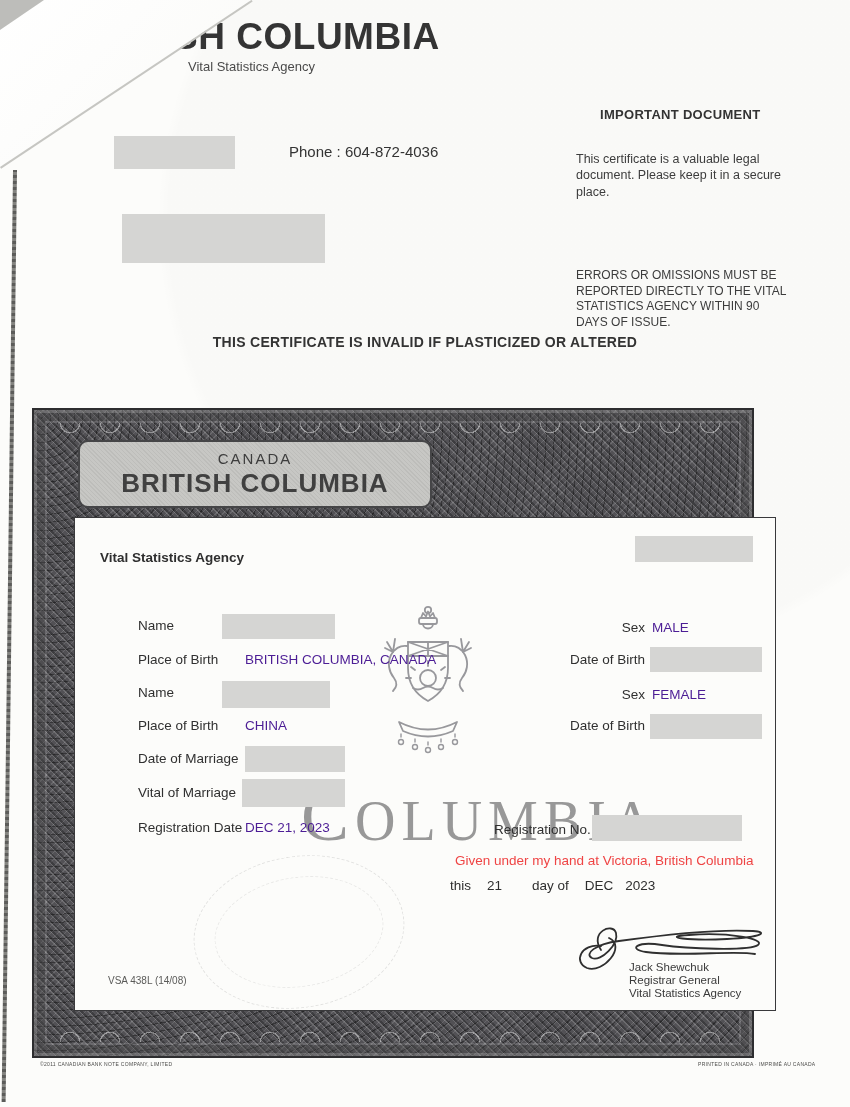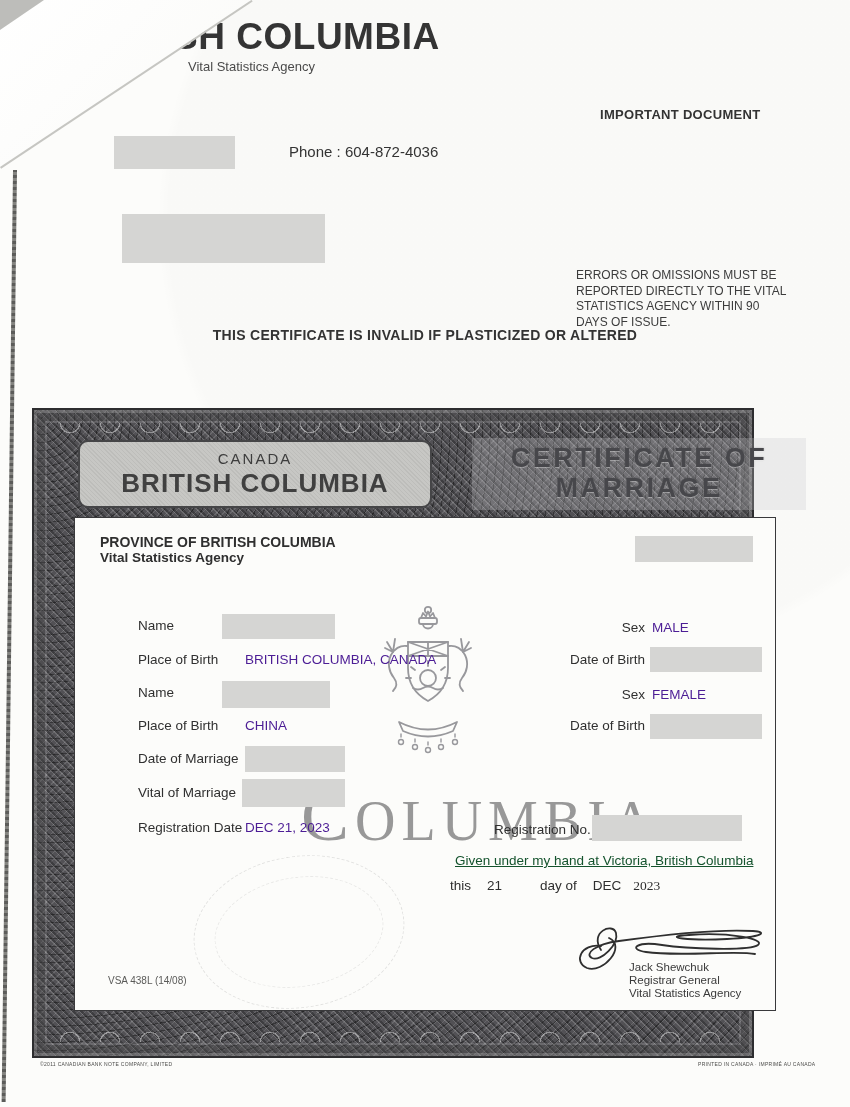--- a/index.html
+++ b/index.html
@@ -60,21 +60,21 @@
   .important-note { left:576px; top:151px; width:212px; font-size:12.5px; line-height:1.3; color:#3c3c3c; }
   .errors-note   { left:576px; top:268px; width:214px; font-size:12px; line-height:1.3; color:#3c3c3c; }
 
   .phone-line { left:289px; top:143px; font-size:15px; color:#333; }
 
   .redact { position:absolute; background:#d5d5d3; }
   .redact-a { left:114px; top:136px; width:121px; height:33px; }
   .redact-b { left:122px; top:214px; width:203px; height:49px; }
 
   .invalid-warning {
-    left:0; right:0; top:327px; text-align:center;
+    left:0; right:0; top:334px; text-align:center;
     font-size:14px; font-weight:bold; letter-spacing:0.3px; color:#333;
   }
 
   
   .cert {
     left:32px; top:408px; width:722px; height:650px;
     background-color:#525155;
     background-image:
       repeating-linear-gradient(45deg, rgba(255,255,255,.15) 0 1px, rgba(0,0,0,.25) 1px 3px, transparent 3px 6px),
       repeating-linear-gradient(-45deg, rgba(255,255,255,.13) 0 1px, transparent 1px 5px),
@@ -151,27 +151,27 @@
   .f-dob2-r  { left:575px; top:196px; width:112px; height:25px; }
   .f-dom-l   { left:63px;  top:233px; }
   .f-dom-r   { left:170px; top:228px; width:100px; height:26px; }
   .f-pom-l   { left:63px;  top:267px; }
   .f-pom-r   { left:167px; top:261px; width:103px; height:28px; }
   .f-regd-l  { left:63px;  top:302px; }
   .f-regd-v  { left:170px; top:302px; }
   .f-regn-l  { left:419px; top:304px; }
   .f-regn-r  { left:517px; top:297px; width:150px; height:26px; }
 
-  .given1 { left:380px; top:335px; font-size:13.5px; color:#14532d;text-decoration:underline; }
+  .given1 { left:380px; top:335px; font-size:13.5px; color:#ef4444; }
   .given2 { left:375px; top:360px; font-size:13.5px; color:#2e2e2e; display:flex; }
   .given2 span { display:inline-block; }
   .g-day   { margin-left:16px; }
-  .g-mid   { margin-left:38px; }
+  .g-mid   { margin-left:30px; }
   .g-month { margin-left:16px; }
-  .g-year  { margin-left:12px;font-family:Liberation Serif, serif; }
+  .g-year  { margin-left:12px; }
 
   
   .wm {
     font-family:"Liberation Serif", serif; color:#8e8e8e; z-index:1;
     letter-spacing:6px; line-height:1; opacity:.9; white-space:nowrap;
   }
   .wm::first-letter { font-size:72px; }
   .wm1 { left:252px; top:216px; font-size:56px; }
   .wm2 { left:226px; top:262px; font-size:56px; }
 
@@ -206,35 +206,32 @@
   <div class="abs fold-grey"></div>
   <div class="abs fold-white"></div>
   <div class="abs fold-corner"></div>
   <div class="abs fold-edge"></div>
 
   <div class="abs scan-edge"></div>
 
   <div class="abs redact redact-a"></div>
   <div class="abs phone-line">Phone : 604-872-4036</div>
   <div class="abs important-heading">IMPORTANT DOCUMENT</div>
+  <div class="abs important-note">This certificate is a valuable legal document. Please keep it in a secure place.</div>
   <div class="abs redact redact-b"></div>
   <div class="abs errors-note">ERRORS OR OMISSIONS MUST BE REPORTED DIRECTLY TO THE VITAL STATISTICS AGENCY WITHIN 90 DAYS OF ISSUE.</div>
   <div class="abs invalid-warning">THIS CERTIFICATE IS INVALID IF PLASTICIZED OR ALTERED</div>
 
   <div class="abs cert">
     <div class="frame-deco-top"></div>
     <div class="frame-deco-bottom"></div>
 
     <div class="banner-left">
       <div class="banner-country">CANADA</div>
       <div class="banner-province">BRITISH COLUMBIA</div>
-    </div>
-    <div class="banner-right">
-      <div class="t">CERTIFICATE OF</div>
-      <div class="t">MARRIAGE</div>
     </div>
 
     <div class="cert-inner">
 
       <div class="wm wm2">COLUMBIA</div>
 
       <svg class="arms" width="130" height="155" viewBox="0 0 130 155" fill="none" stroke="#98989c" stroke-width="1.8" stroke-linecap="round" stroke-linejoin="round">
         <circle cx="65" cy="6" r="3.2"></circle>
         <path d="M58 14 l2 -5 3 3.5 2 -5 2 5 3 -3.5 2 5 z"></path>
         <rect x="56" y="14" width="18" height="6" rx="2"></rect>
@@ -253,21 +250,20 @@
             <circle cx="52" cy="143" r="2.5"></circle>
             <circle cx="65" cy="146" r="2.5"></circle>
             <circle cx="78" cy="143" r="2.5"></circle>
             <circle cx="92" cy="138" r="2.5"></circle>
           <path d="M38 133 v-3 M52 138 v-3 M65 141 v-3 M78 138 v-3 M92 133 v-3"></path>
         </g>
       </svg>
 
       <div class="seal"></div>
 
-      <div class="issuer1 z2">PROVINCE OF BRITISH COLUMBIA</div>
       <div class="issuer2 z2">Vital Statistics Agency</div>
       <div class="redact redact-head z2"></div>
 
       <div class="lbl f-name1-l z2">Name</div>
       <div class="redact f-name1-r z2"></div>
       <div class="lbl rlbl f-sex1-l z2">Sex</div>
       <div class="val f-sex1-v z2">MALE</div>
 
       <div class="lbl f-pob1-l z2">Place of Birth</div>
       <div class="val f-pob1-v z2">BRITISH COLUMBIA, CANADA</div>

